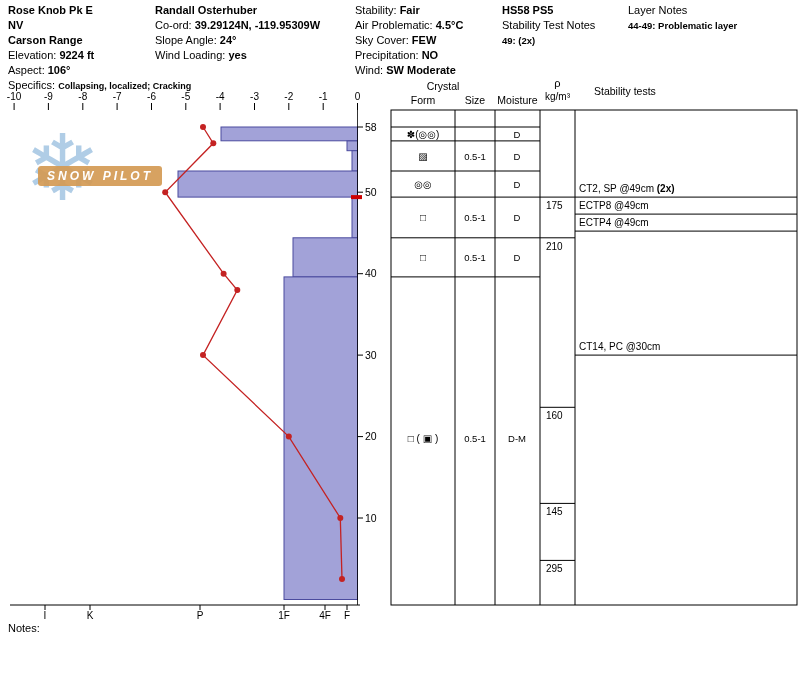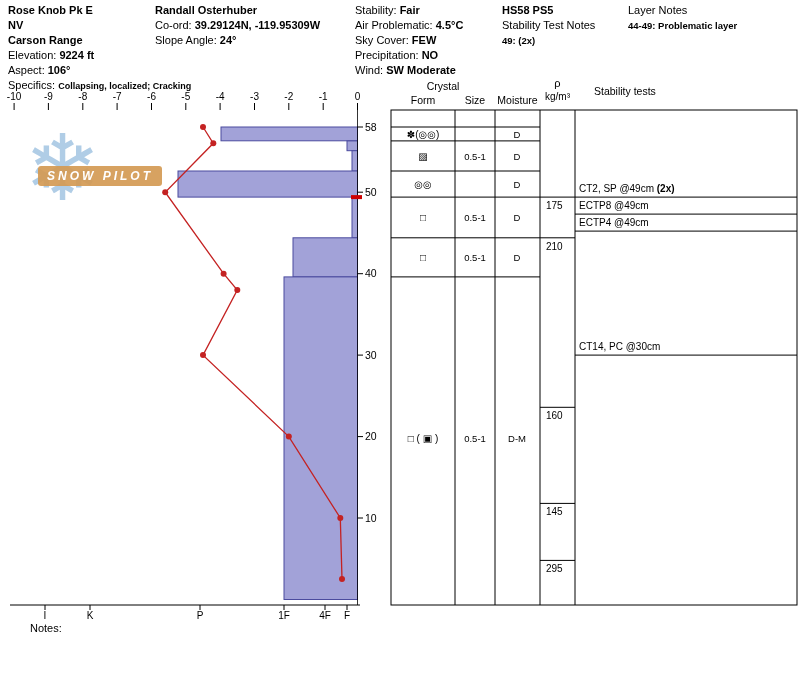--- a/index.html
+++ b/index.html
@@ -7,21 +7,21 @@
         font-family:"Liberation Sans","DejaVu Sans",sans-serif;color:#000;}
   .hcol{position:absolute;font-size:11px;line-height:15px;white-space:nowrap;}
   .b{font-weight:bold;}
   .f12{font-size:11px;}
   .sm{font-size:9px;}
   .sm2{font-size:9.5px;}
   .th{position:absolute;font-size:10.5px;white-space:nowrap;}
   .center{text-align:center;}
   #chart-svg{position:absolute;left:0;top:0;}
   #chart-svg text{font-family:"Liberation Sans","DejaVu Sans",sans-serif;fill:#000;}
-  .notes{position:absolute;left:8px;top:622px;font-size:11px;margin-left:22px;}
+  .notes{position:absolute;left:8px;top:622px;font-size:11px;}
   .logo{position:absolute;left:24px;top:126px;width:150px;height:100px;}
   .flake{position:absolute;left:0;top:-4px;font-size:92px;line-height:1;color:#b0cde6;}
   .banner{position:absolute;left:14px;top:40px;width:124px;height:20px;line-height:20px;
           background:rgba(212,154,84,.92);border-radius:3px;color:#fff;font-weight:bold;
           font-style:italic;font-size:12px;letter-spacing:3px;text-align:center;}
 </style>
 </head>
 <body>
 
 <div class="page">
@@ -32,20 +32,21 @@
     <div class="b f12">Carson Range</div>
     <div><span>Elevation:</span> <span class="b">9224 ft</span></div>
     <div><span>Aspect:</span> <span class="b">106°</span></div>
     <div><span>Specifics:</span> <span class="b sm">Collapsing, localized; Cracking</span></div>
   </div>
 
   <div class="hcol" style="left:155px;top:3px;">
     <div class="b f12">Randall Osterhuber</div>
     <div><span>Co-ord:</span> <span class="b">39.29124N, -119.95309W</span></div>
     <div><span>Slope Angle:</span> <span class="b">24°</span></div>
+    <div><span>Wind Loading:</span> <span class="b">yes</span></div>
   </div>
 
   <div class="hcol" style="left:355px;top:3px;">
     <div><span>Stability:</span> <span class="b">Fair</span></div>
     <div><span>Air Problematic:</span> <span class="b">4.5°C</span></div>
     <div><span>Sky Cover:</span> <span class="b">FEW</span></div>
     <div><span>Precipitation:</span> <span class="b">NO</span></div>
     <div><span>Wind:</span> <span class="b">SW Moderate</span></div>
   </div>
 

